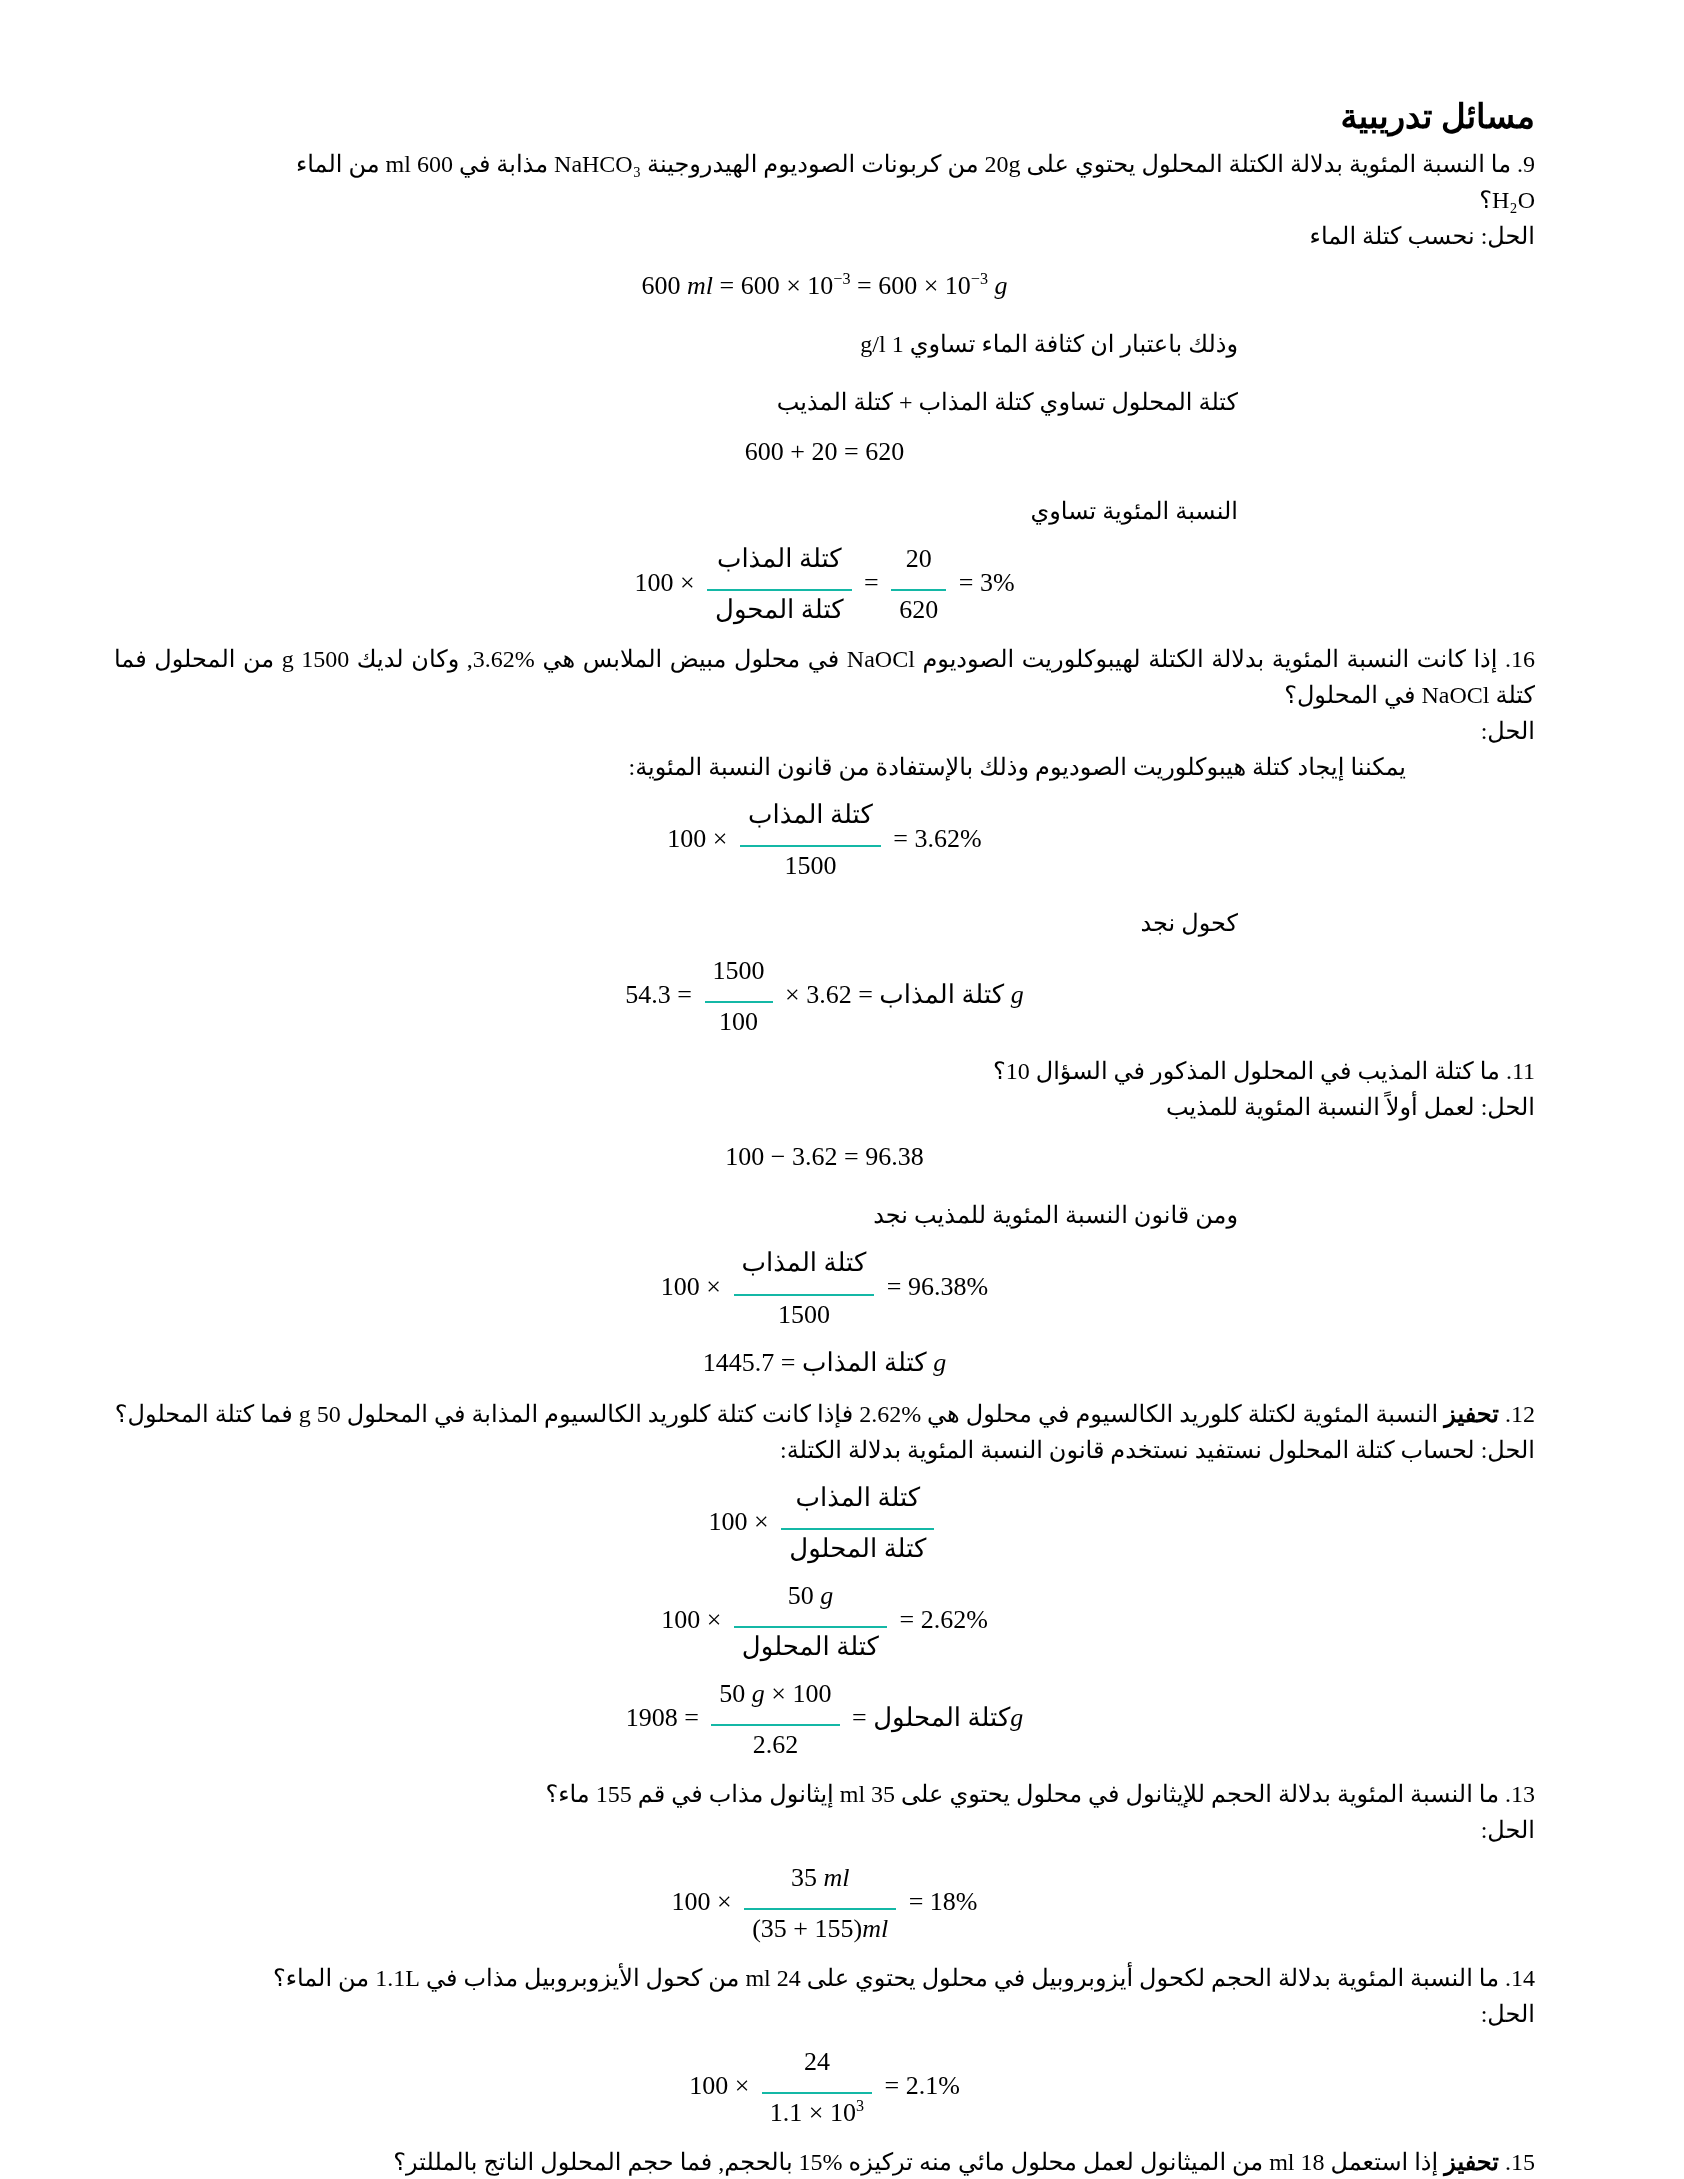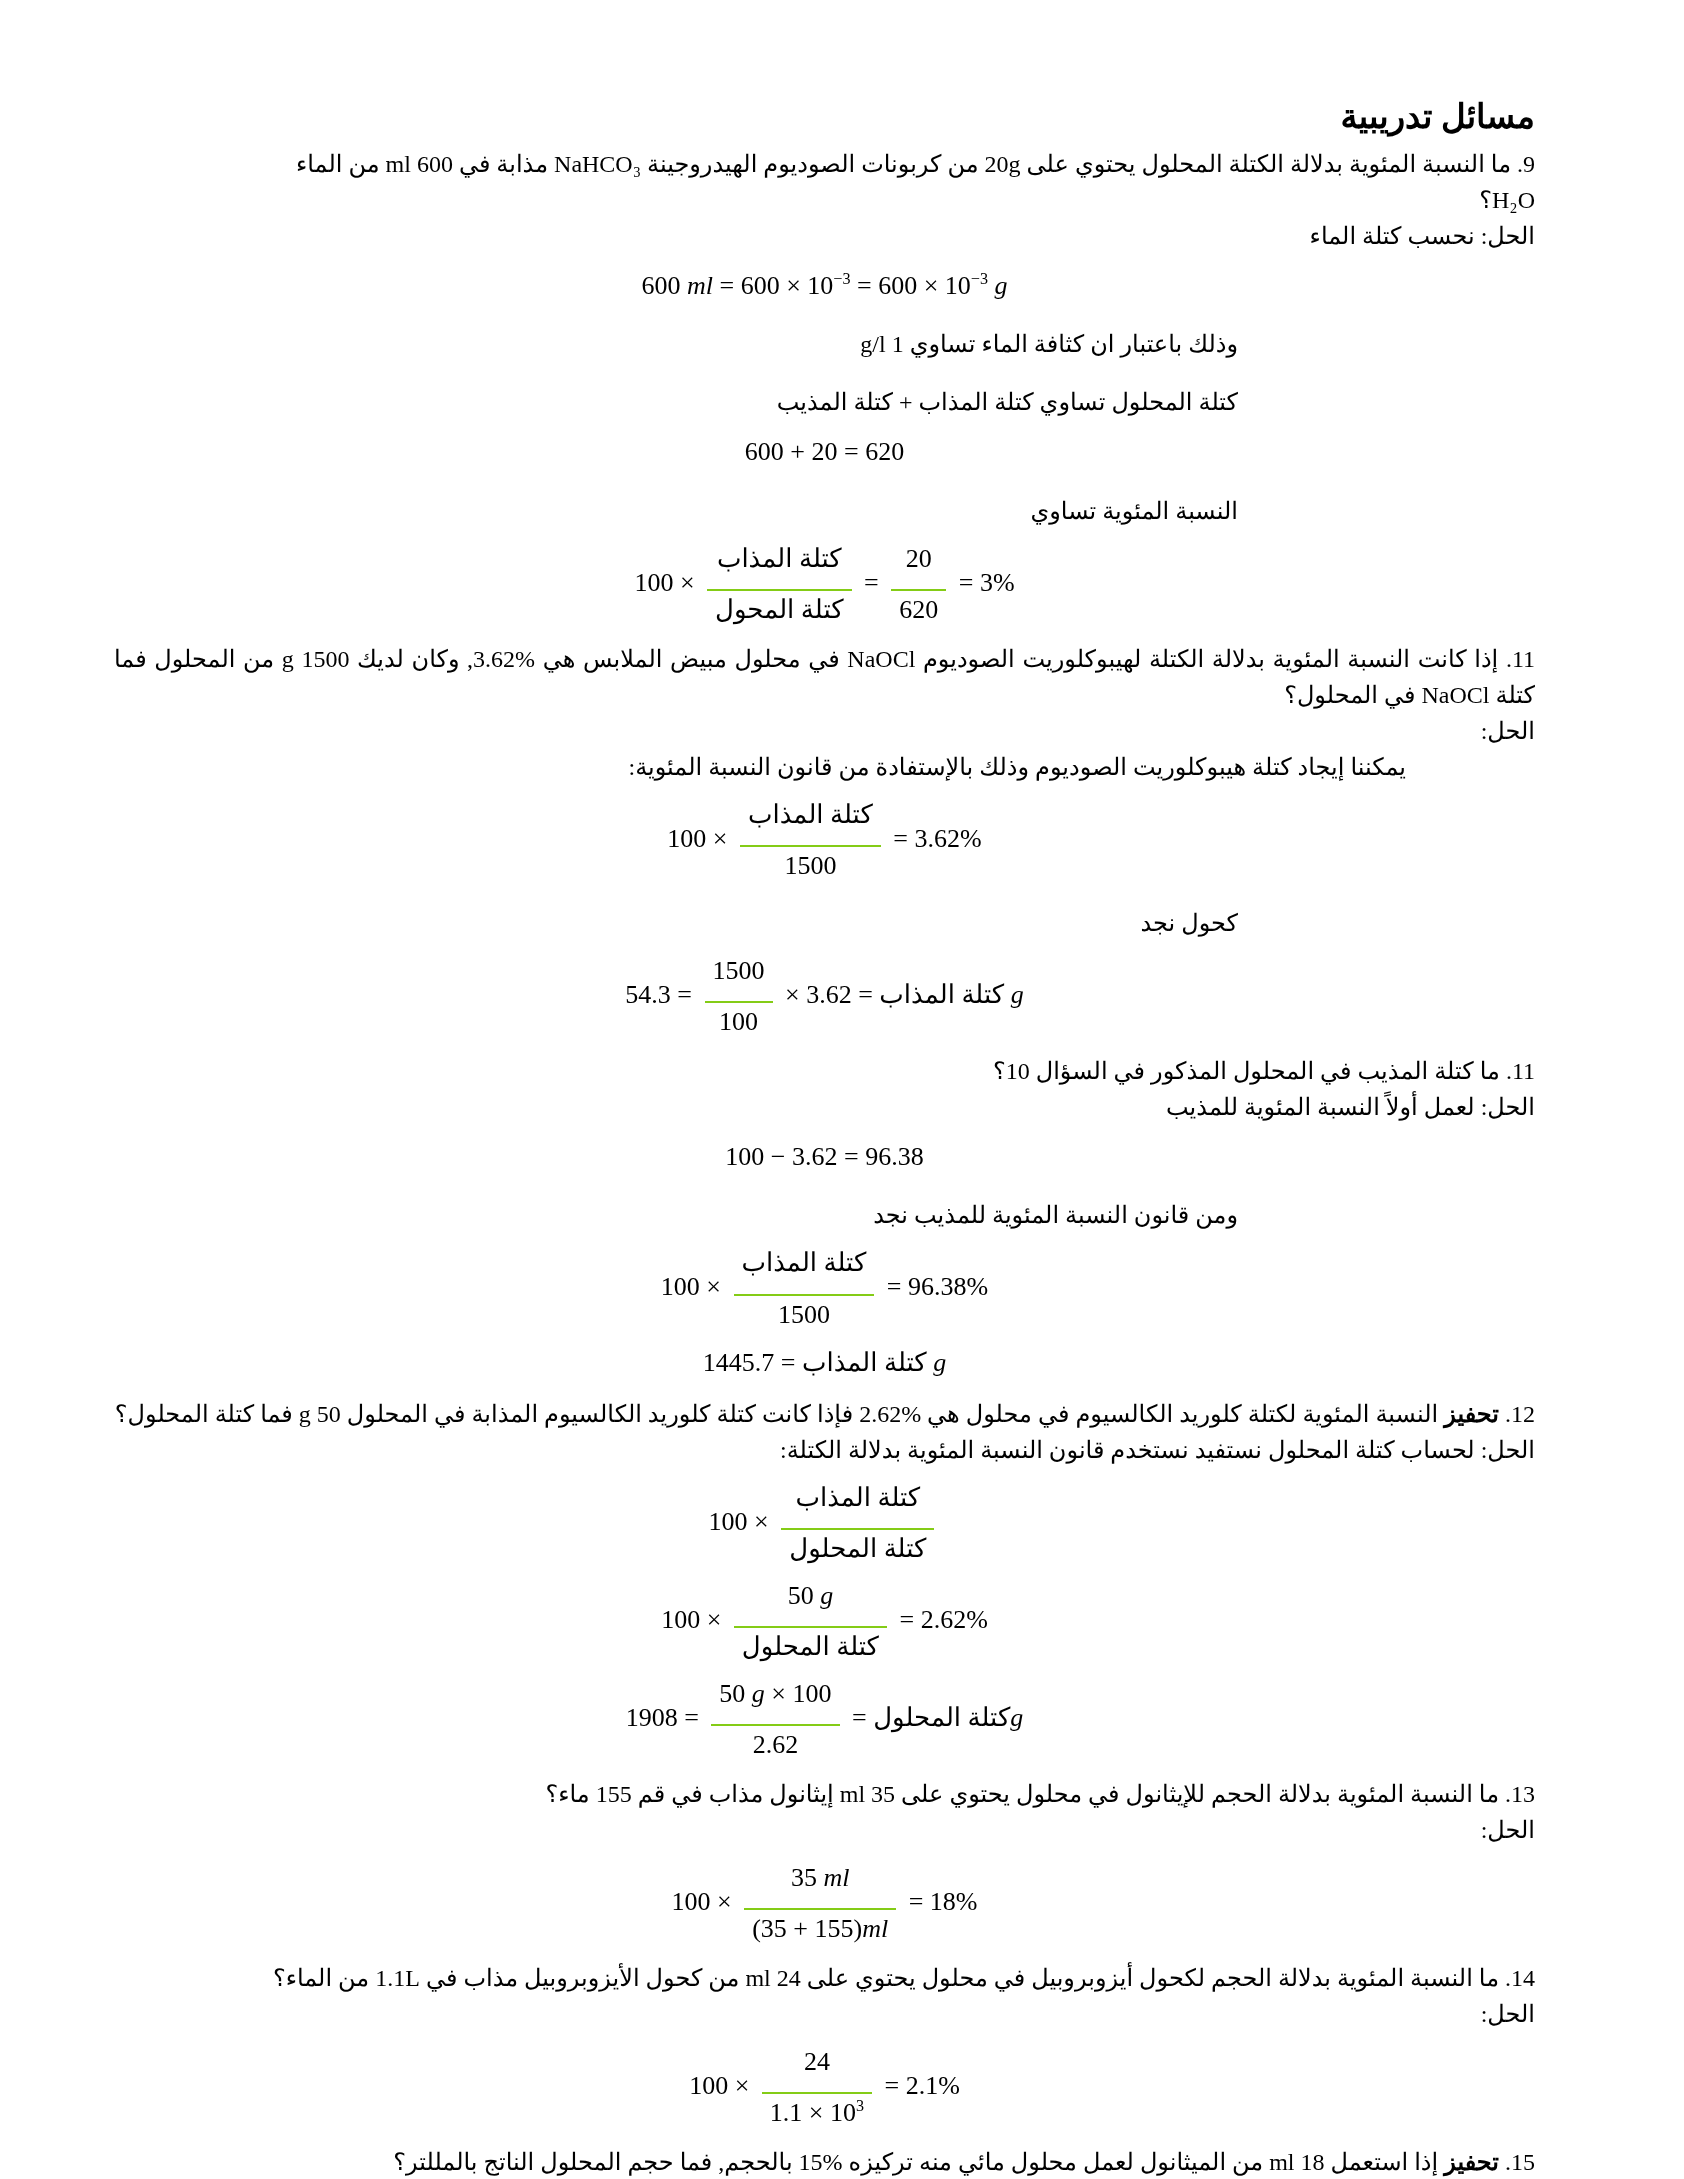--- a/index.html
+++ b/index.html
@@ -38,41 +38,41 @@
   }
   .equation sup { font-size: 0.62em; line-height: 0; }
   .frac {
     display: inline-block;
     vertical-align: middle;
     text-align: center;
     margin: 0 6px;
     line-height: 1.25;
   }
   .frac > .num { display: block; padding: 0 8px 14px 8px; }
-  .frac > .den { display: block; border-top: 2px solid #84cc16; padding: 3px 8px 0 8px; }
+  .frac > .den { display: block; border-top: 2px solid #14b8a6; padding: 3px 8px 0 8px; }
   .mvar { font-style: italic; }
 </style>
 </head>
 <body>
 
 <div class="page">
 
   <p class="title">مسائل تدريبية</p>
 
   <p class="para">9. ما النسبة المئوية بدلالة الكتلة المحلول يحتوي على 20g من كربونات الصوديوم الهيدروجينة NaHCO₃ مذابة في 600 ml من الماء</p>
   <p class="para">H₂O؟</p>
   <p class="para">الحل: نحسب كتلة الماء</p>
   <div class="equation">600 <span class="mvar">ml</span> = 600 × 10<sup>−3</sup> = 600 × 10<sup>−3</sup> <span class="mvar">g</span></div>
   <p class="para note">وذلك باعتبار ان كثافة الماء تساوي 1 g/l</p>
   <p class="para note">كتلة المحلول تساوي كتلة المذاب + كتلة المذيب</p>
   <div class="equation">600 + 20 = 620</div>
   <p class="para note">النسبة المئوية تساوي</p>
   <div class="equation">100 × <span class="frac"><span class="num">كتلة المذاب</span><span class="den">كتلة المحول</span></span> = <span class="frac"><span class="num">20</span><span class="den">620</span></span> = 3%</div>
 
-  <p class="para">11. إذا كانت النسبة المئوية بدلالة الكتلة لهيبوكلوريت الصوديوم NaOCl في محلول مبيض الملابس هي %3.62, وكان لديك 1500 g من المحلول فما كتلة NaOCl في المحلول؟</p>
+  <p class="para">16. إذا كانت النسبة المئوية بدلالة الكتلة لهيبوكلوريت الصوديوم NaOCl في محلول مبيض الملابس هي %3.62, وكان لديك 1500 g من المحلول فما كتلة NaOCl في المحلول؟</p>
   <p class="para">الحل:</p>
   <p class="para note-lg">يمكننا إيجاد كتلة هيبوكلوريت الصوديوم وذلك بالإستفادة من قانون النسبة المئوية:</p>
   <div class="equation">100 × <span class="frac"><span class="num">كتلة المذاب</span><span class="den">1500</span></span> = 3.62%</div>
   <p class="para note">كحول نجد</p>
   <div class="equation">كتلة المذاب = 3.62 × <span class="frac"><span class="num">1500</span><span class="den">100</span></span> = 54.3 <span class="mvar">g</span></div>
 
   <p class="para">11. ما كتلة المذيب في المحلول المذكور في السؤال 10؟</p>
   <p class="para">الحل: لعمل أولاً النسبة المئوية للمذيب</p>
   <div class="equation">100 − 3.62 = 96.38</div>
   <p class="para note">ومن قانون النسبة المئوية للمذيب نجد</p>

